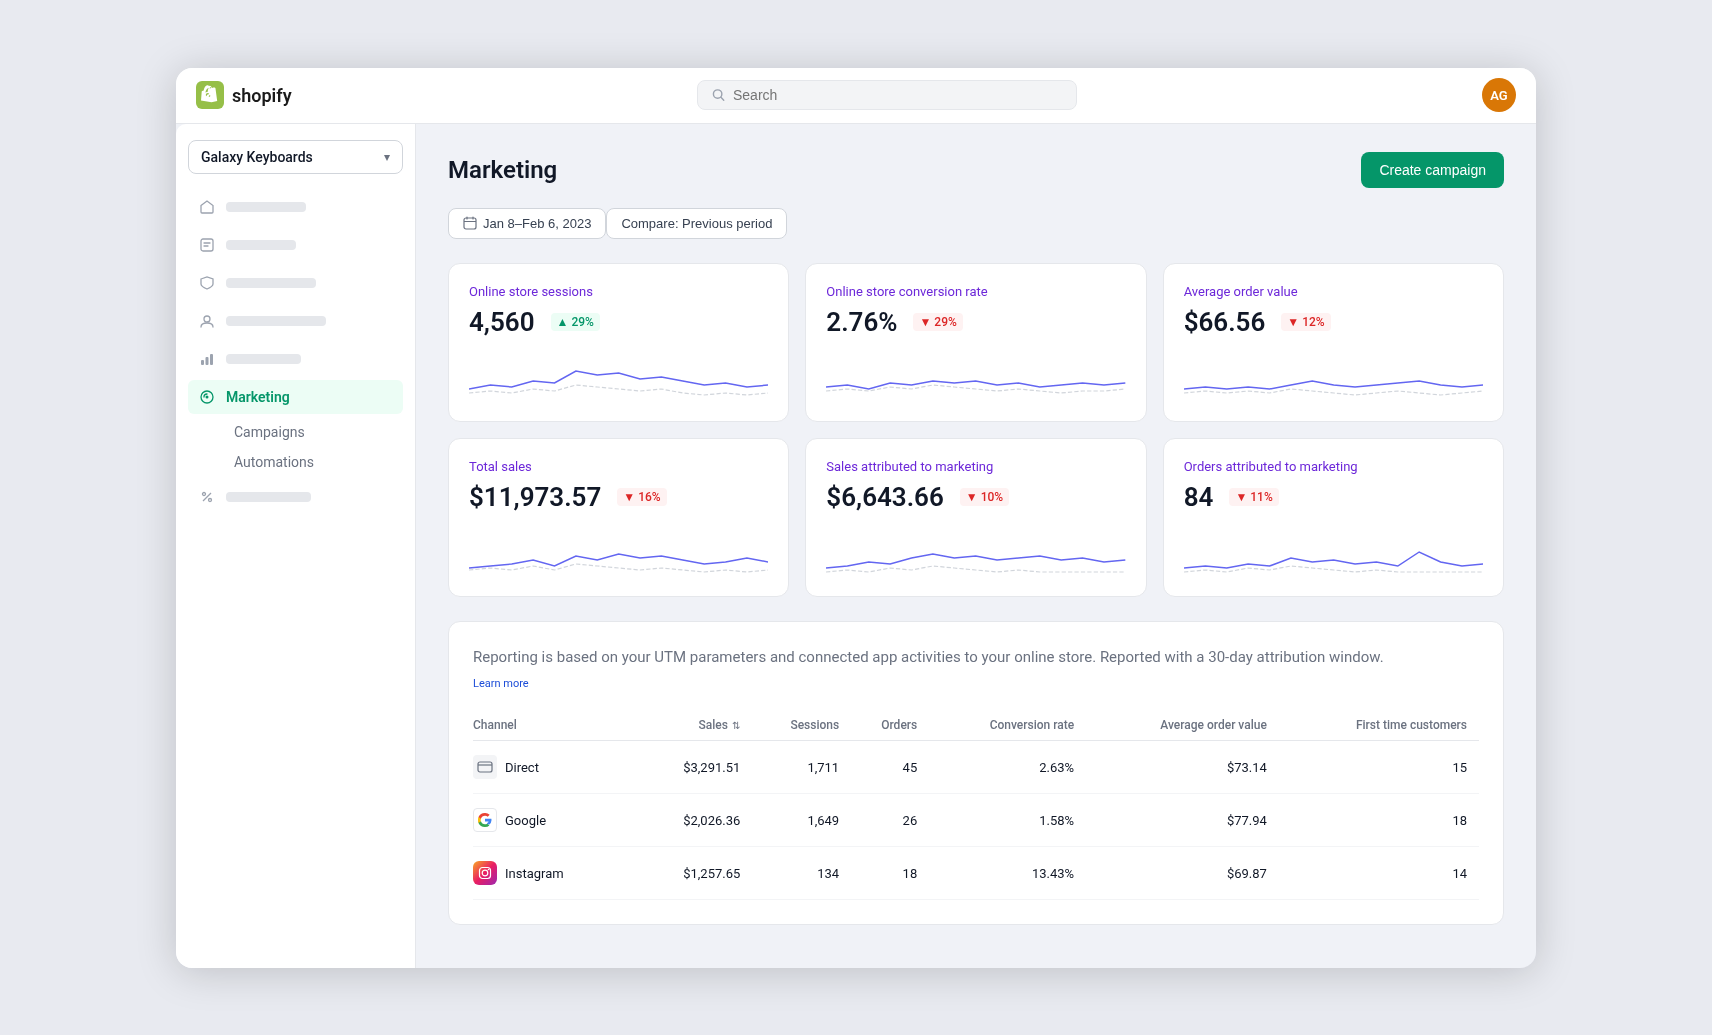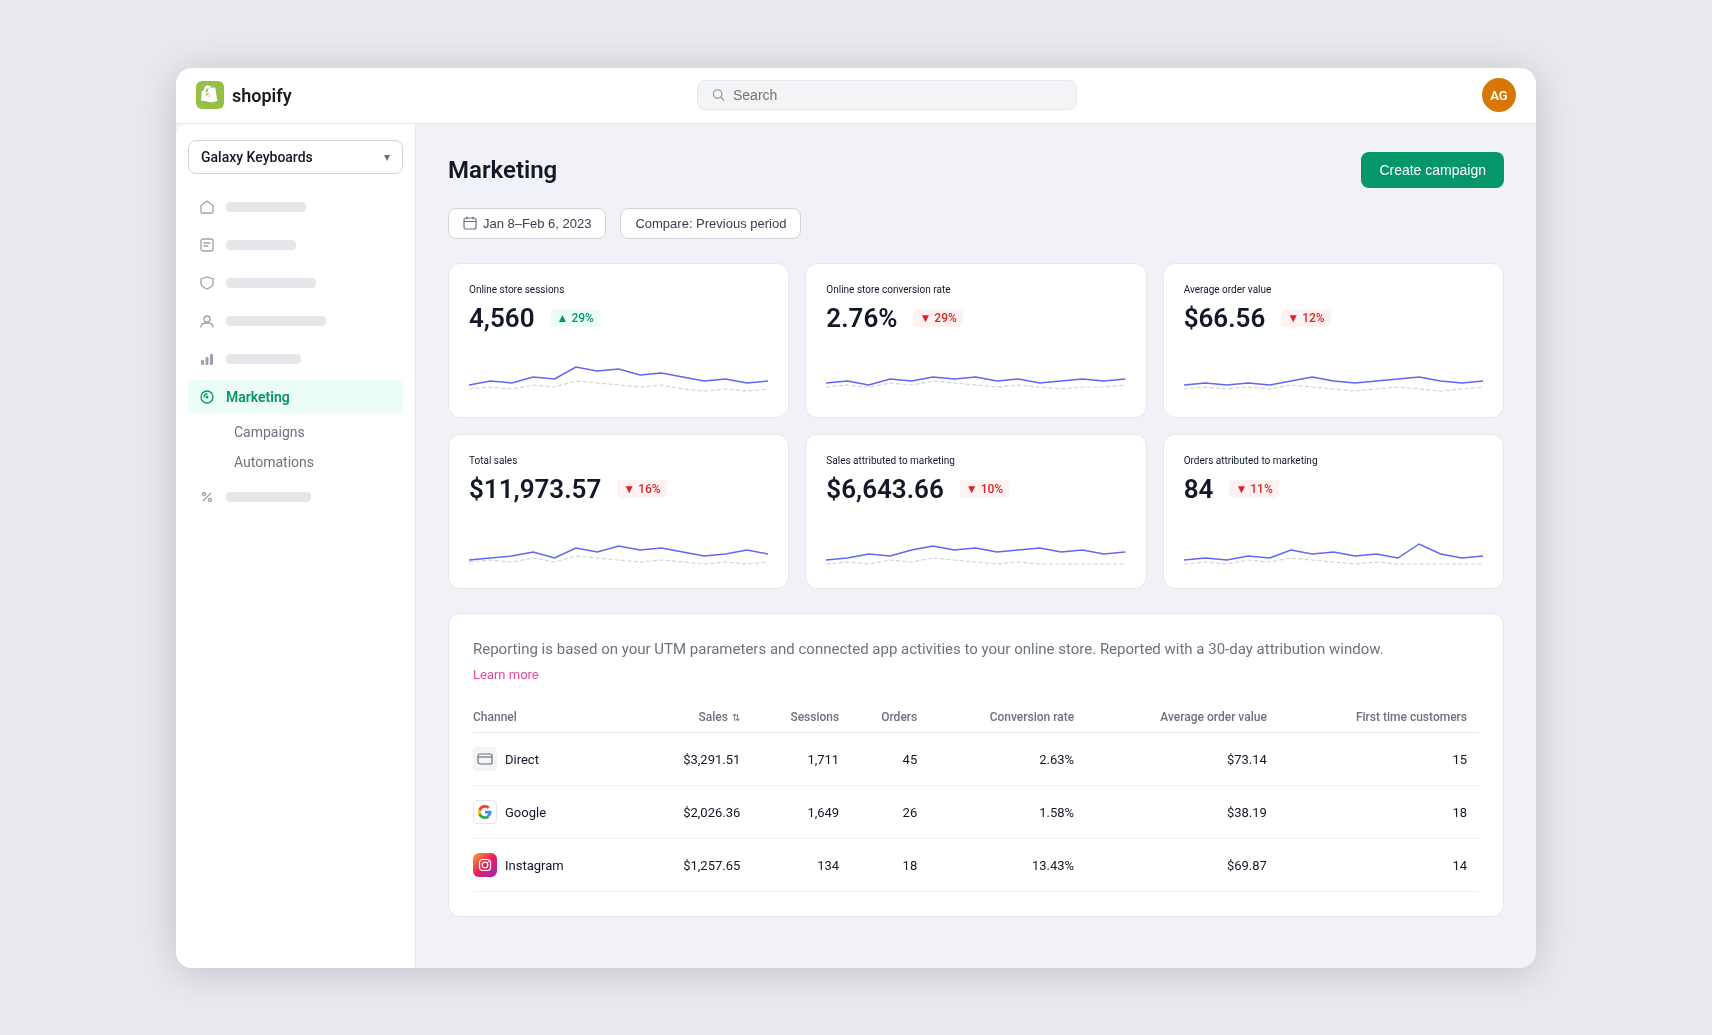--- a/index.html
+++ b/index.html
@@ -187,21 +187,21 @@
       color: #fff;
       border: none;
       border-radius: 8px;
       padding: 10px 18px;
       font-size: 14px;
       font-weight: 500;
       cursor: pointer;
     }
     .filters-row {
       display: flex;
-      gap: 14px;
+      gap: 0;
       margin-bottom: 24px;
     }
     .filter-btn {
       display: flex;
       align-items: center;
       gap: 6px;
       border: 1px solid #d1d5db;
       background: #fff;
       border-radius: 8px;
       padding: 7px 14px;
@@ -216,22 +216,22 @@
       gap: 16px;
       margin-bottom: 24px;
     }
     .metric-card {
       background: #fff;
       border-radius: 12px;
       padding: 20px;
       border: 1px solid #e5e7eb;
     }
     .metric-label {
-      font-size: 10px;
-      color: #0f172a;
+      font-size: 13px;
+      color: #6d28d9;
       margin-bottom: 8px;
     }
     .metric-value-row {
       display: flex;
       align-items: center;
       gap: 16px;
       margin-bottom: 16px;
     }
     .metric-value {
       font-size: 26px;
@@ -278,22 +278,22 @@
       font-weight: 600;
       color: #111827;
     }
     .channel-desc {
       font-size: 15px;
       color: #6b7280;
       line-height: 1.5;
       margin-bottom: 4px;
     }
     .learn-more {
-      font-size: 13px;
-      color: #ec4899;
+      font-size: 11px;
+      color: #1d4ed8;
       cursor: pointer;
       text-decoration: none;
       margin-bottom: 20px;
       display: inline-block;
     }
     .channel-table {
       width: 100%;
       border-collapse: collapse;
     }
     .channel-table th {
@@ -630,21 +630,21 @@
                       <path d="M8 3.64a3.78 3.78 0 012.68 1.05l2-2A6.72 6.72 0 008 1 7 7 0 001.5 4.96l2.43 1.67A4.34 4.34 0 018 3.64z" fill="#EA4335"></path>
                     </svg>
                   </div>
                   <span>Google</span>
                 </div>
               </td>
               <td>$2,026.36</td>
               <td>1,649</td>
               <td>26</td>
               <td>1.58%</td>
-              <td>$38.19</td>
+              <td>$77.94</td>
               <td>18</td>
             </tr>
 
             <tr class="table-row">
               <td>
                 <div class="channel-name-cell">
                   <div class="channel-icon" style="background: linear-gradient(135deg, #f9a825, #e91e63, #9c27b0); border-radius:6px;">
                     <svg width="14" height="14" viewBox="0 0 14 14" fill="none">
                       <rect x="1.5" y="1.5" width="11" height="11" rx="3" stroke="white" stroke-width="1.2"></rect>
                       <circle cx="7" cy="7" r="2.8" stroke="white" stroke-width="1.2"></circle>

